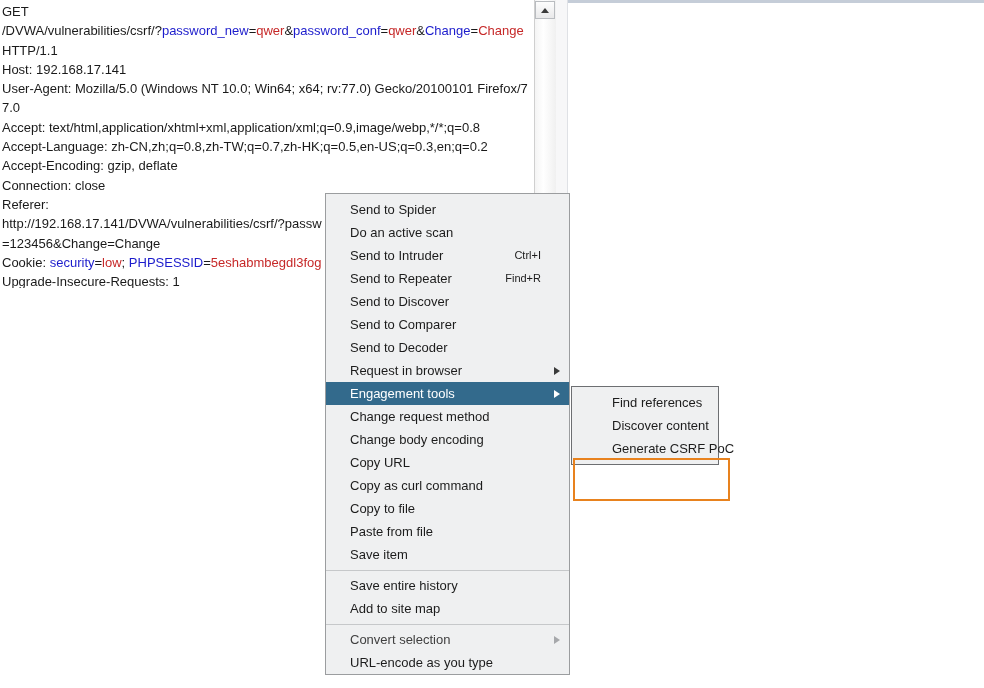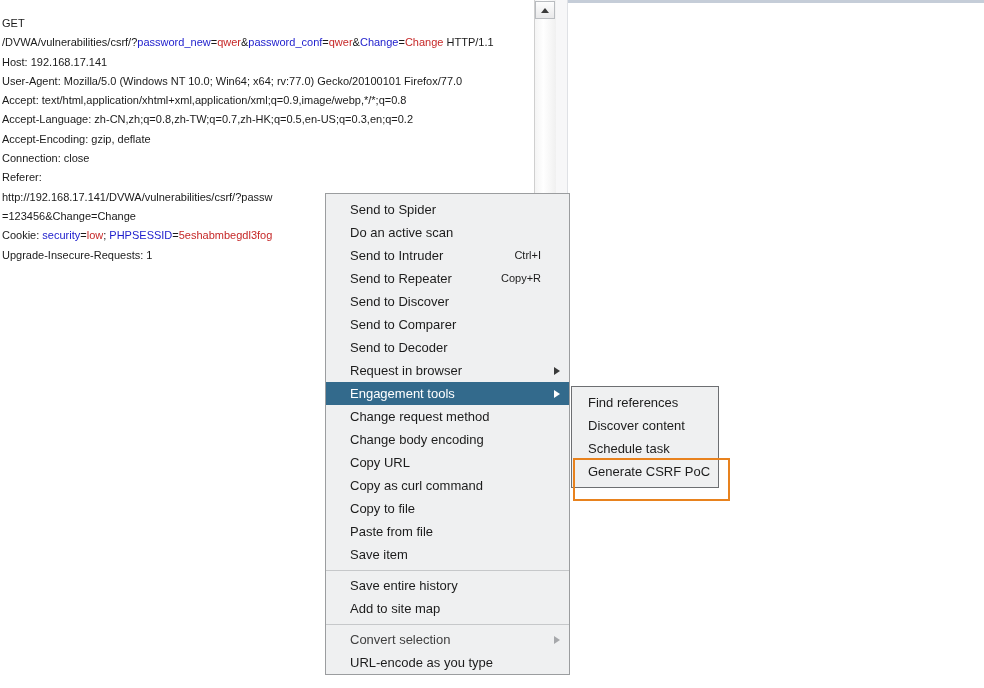--- a/index.html
+++ b/index.html
@@ -21,28 +21,28 @@
   #request-pane {
     position: absolute;
     left: 0; top: 0;
     width: 556px;
     height: 290px;
     background: #ffffff;
     box-sizing: border-box;
   }
   #request-text {
     position: absolute;
-    left: 2px; top: 14px;
+    left: 2px; top: 2px;
     width: 528px;
     height: 286px;
     overflow: hidden;
     white-space: pre-wrap;
     word-break: break-all;
     font-family: "Liberation Sans", sans-serif;
-    font-size: 11px;
+    font-size: 13px;
     line-height: 19.3px;
     color: #1a1a1a;
   }
   #request-text .ln { display: block; }
   .tok-name  { color: #1c1ccc; text-align: center; }
   .tok-value { color: #c62828; }
 
   
   #editor-scrollbar {
     position: absolute;
@@ -142,22 +142,23 @@
     position: absolute;
     left: 571px; top: 386px;
     width: 148px;
     background: #eff0f1;
     border: 1px solid #6d6f72;
     box-sizing: border-box;
     padding: 4px 0;
     z-index: 45;
   }
   #engagement-submenu .menu-item {
-    padding-left: 16px;
+    padding-left: 8px;
     padding-right: 10px;
+    margin-left: 32px;
   }
 
   
   #annotation-box {
     position: absolute;
     left: 573px; top: 458px;
     width: 157px; height: 43px;
     border: 2px solid #e8821e;
     box-sizing: border-box;
     z-index: 60;
@@ -179,21 +180,21 @@
 </div>
 
 <div id="pane-divider"></div>
 
 <div id="right-panel"></div>
 
 <div id="context-menu">
     <div class="menu-item"><span>Send to Spider</span></div>
     <div class="menu-item"><span>Do an active scan</span></div>
     <div class="menu-item"><span>Send to Intruder</span><span class="accel">Ctrl+I</span></div>
-    <div class="menu-item"><span>Send to Repeater</span><span class="accel">Copy+R</span></div>
+    <div class="menu-item"><span>Send to Repeater</span><span class="accel">Find+R</span></div>
     <div class="menu-item"><span>Send to Discover</span></div>
     <div class="menu-item"><span>Send to Comparer</span></div>
     <div class="menu-item"><span>Send to Decoder</span></div>
     <div class="menu-item"><span>Request in browser</span><span class="submenu-arrow"></span></div>
     <div class="menu-item selected"><span>Engagement tools</span><span class="submenu-arrow"></span></div>
     <div class="menu-item"><span>Change request method</span></div>
     <div class="menu-item"><span>Change body encoding</span></div>
     <div class="menu-item"><span>Copy URL</span></div>
     <div class="menu-item"><span>Copy as curl command</span></div>
     <div class="menu-item"><span>Copy to file</span></div>
@@ -203,17 +204,16 @@
     <div class="menu-item"><span>Save entire history</span></div>
     <div class="menu-item"><span>Add to site map</span></div>
     <div class="menu-separator"></div>
     <div class="menu-item disabled"><span>Convert selection</span><span class="submenu-arrow"></span></div>
     <div class="menu-item"><span>URL-encode as you type</span></div>
   </div>
 
 <div id="engagement-submenu">
     <div class="menu-item"><span>Find references</span></div>
     <div class="menu-item"><span>Discover content</span></div>
-    <div class="menu-item"><span>Schedule task</span></div>
     <div class="menu-item"><span>Generate CSRF PoC</span></div>
   </div>
 
 <div id="annotation-box" style="border-color: rgb(232, 130, 30);"></div>
 
 </body></html>

